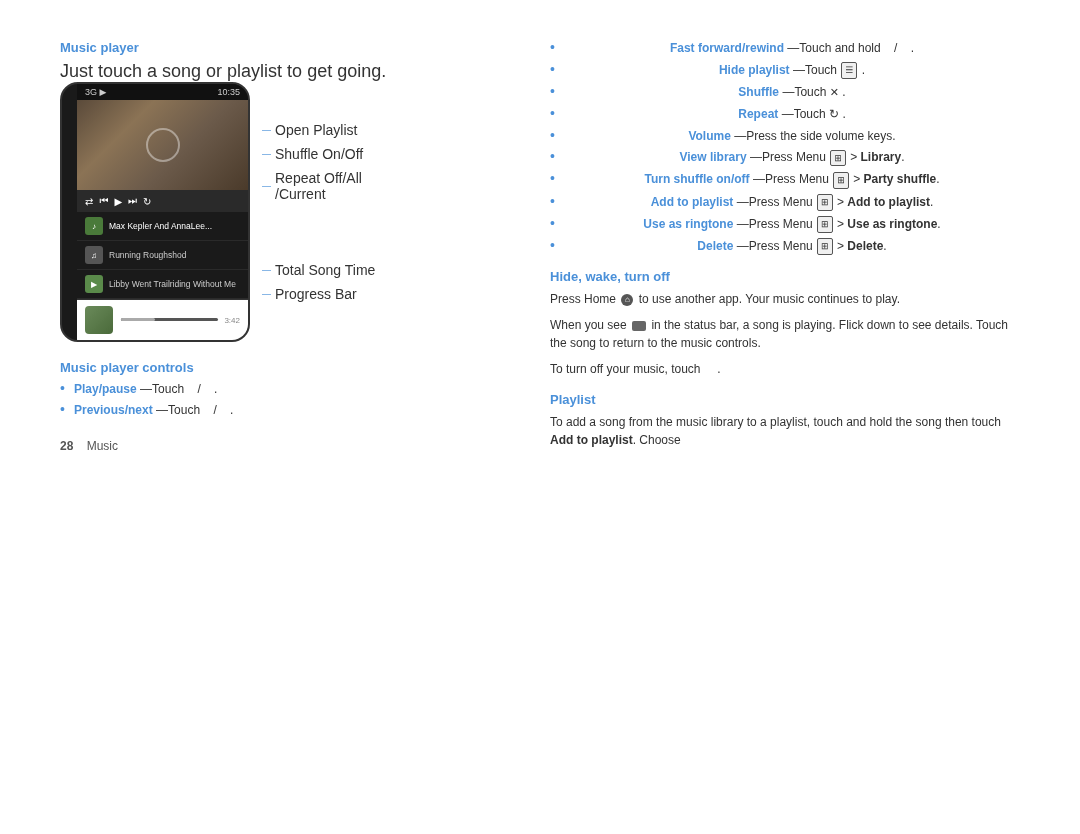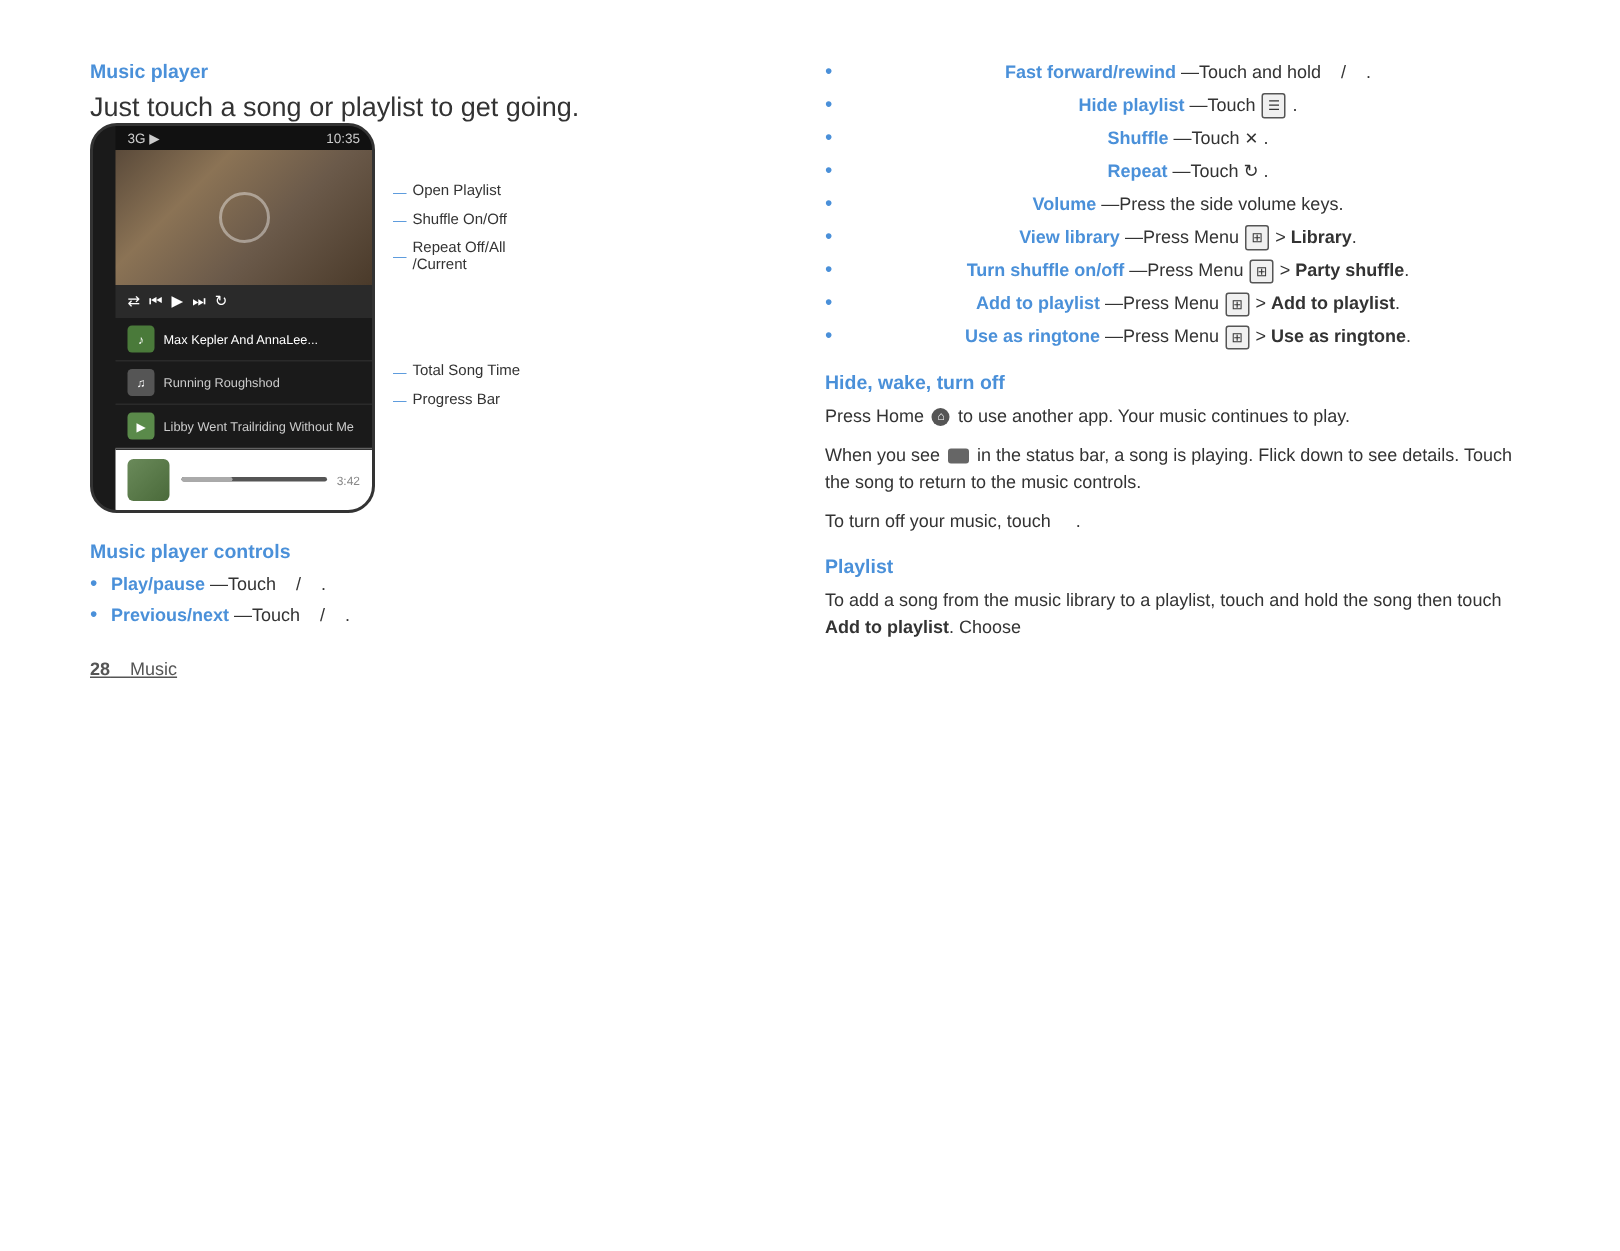--- a/index.html
+++ b/index.html
@@ -156,21 +156,21 @@
     .callout-area {
       margin-left: 12px;
       flex: 1;
       position: relative;
       padding-top: 40px;
     }
     .callout-line {
       display: flex;
       align-items: center;
       margin-bottom: 8px;
-      font-size: 10px;
+      font-size: 14px;
       color: #333;
       position: relative;
     }
     .callout-line::before {
       content: '—';
       color: #4a90d9;
       margin-right: 4px;
       font-size: 9px;
     }
     
@@ -201,21 +201,20 @@
       color: #4a90d9;
       font-weight: bold;
     }
     .bold-text {
       font-weight: bold;
     }
     .page-footer {
       margin-top: 20px;
       font-size: 12px;
       color: #555;
-      text-decoration: underline;
     }
     .page-num {
       font-weight: bold;
     }
     
     .right-bullet-list {
       list-style: none;
       margin-top: 0;
       text-align: center;
     }
@@ -406,20 +405,24 @@
         <span>—Press Menu <span class="icon-inline">⊞</span> &gt; <span class="bold-text">Party shuffle</span>.</span>
       </li>
       <li>
         <span class="blue-bold">Add to playlist</span>
         <span>—Press Menu <span class="icon-inline">⊞</span> &gt; <span class="bold-text">Add to playlist</span>.</span>
       </li>
       <li>
         <span class="blue-bold">Use as ringtone</span>
         <span>—Press Menu <span class="icon-inline">⊞</span> &gt; <span class="bold-text">Use as ringtone</span>.</span>
       </li>
+      <li>
+        <span class="blue-bold">Delete</span>
+        <span>—Press Menu <span class="icon-inline">⊞</span> &gt; <span class="bold-text">Delete</span>.</span>
+      </li>
     </ul>
 
     <div class="subsection-title">Hide, wake, turn off</div>
 
     <div class="body-text">
       Press Home <span class="home-icon-inline">⌂</span> to use another app. Your music continues to play.
     </div>
 
     <div class="body-text">
       When you see <span class="status-icon-inline"></span> in the status bar, a song is playing. Flick down to see details. Touch the song to return to the music controls.

